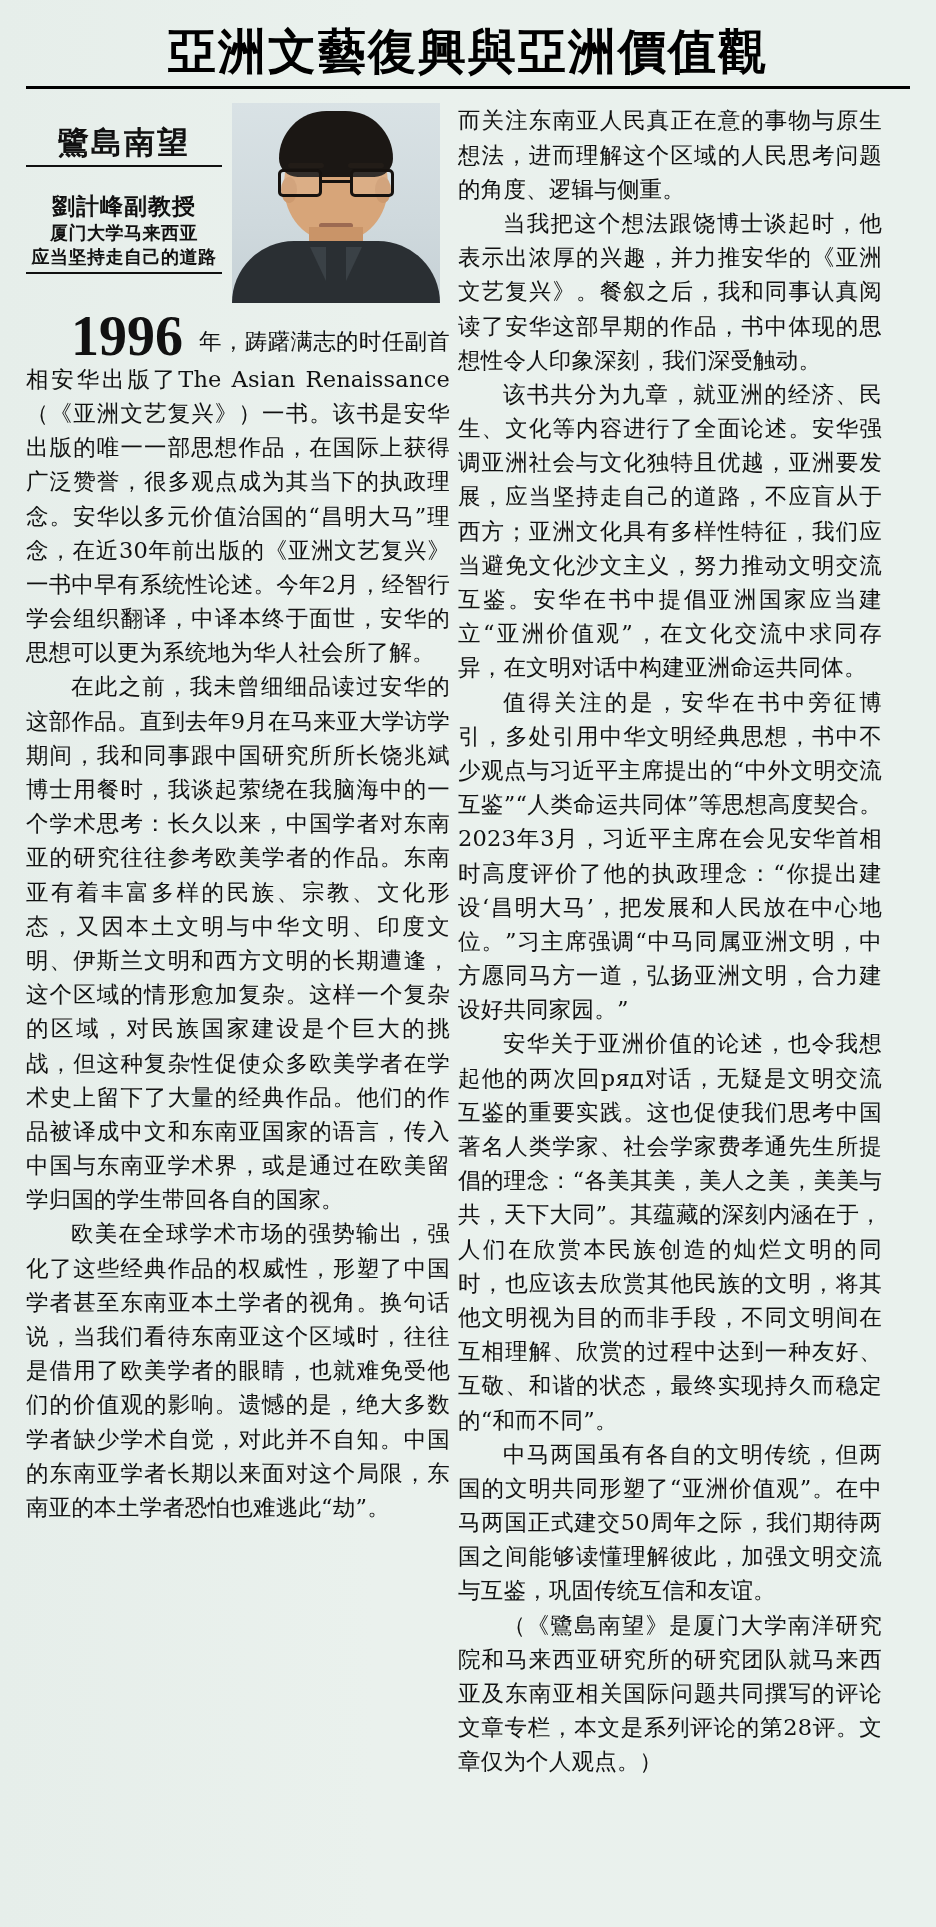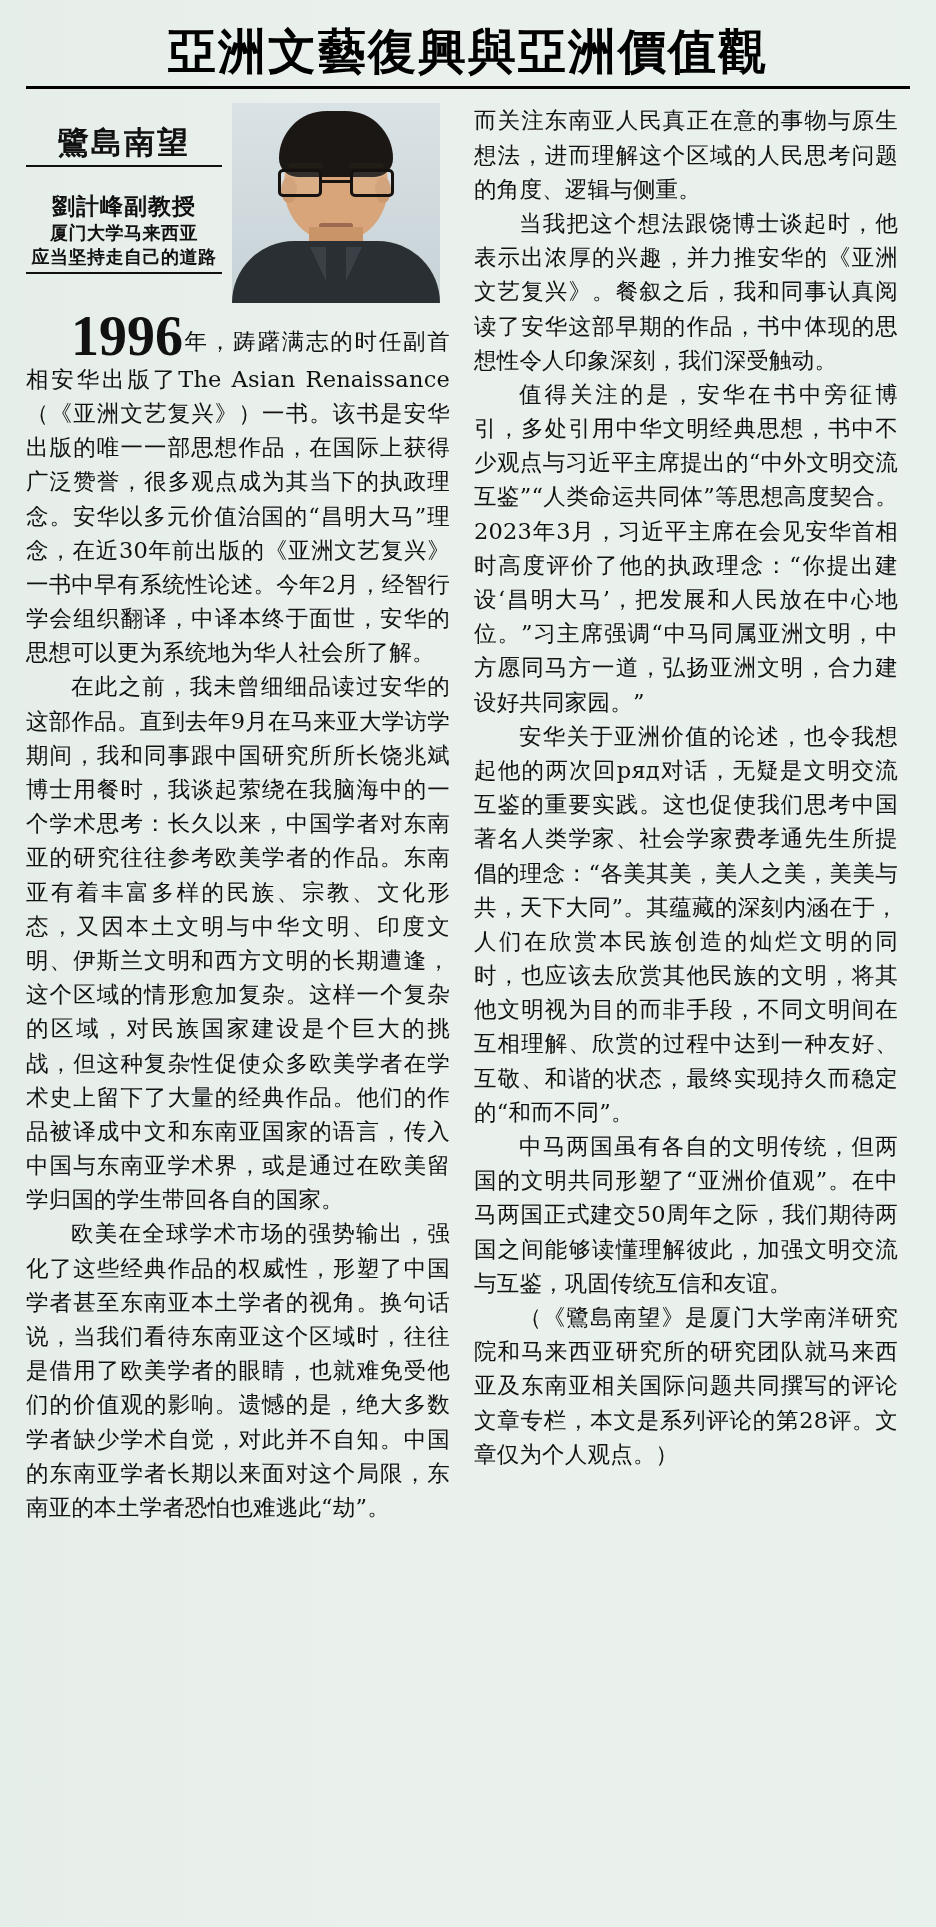--- a/index.html
+++ b/index.html
@@ -35,21 +35,21 @@
     white-space: nowrap;
   }
   .rule {
     height: 3px;
     background: #000;
     margin: 4px 0 14px 0;
   }
   
   .columns {
     display: flex;
-    gap: 24px;
+    gap: 8px;
     align-items: flex-start;
   }
   .col {
     width: 424px;
     flex: 0 0 424px;
   }
   .col p {
     margin: 0;
     font-size: 22.5px;
     line-height: 1.52;
@@ -228,21 +228,21 @@
   .dropline {
     text-indent: 0;
   }
   .dropyear {
     font-family: "Liberation Serif", "DejaVu Serif", serif;
     font-size: 56px;
     font-weight: bold;
     line-height: 0.9;
     letter-spacing: 0px;
     vertical-align: -6px;
-    margin-right: 0;
+    margin-right: 16px;
   }
 </style>
 </head>
 <body>
 
 <div class="page">
 
   <div class="headline">亞洲文藝復興與亞洲價值觀</div>
   <div class="rule"></div>
 
@@ -278,20 +278,21 @@
       </div>
 
       <p class="dropline"><span class="dropyear">1996</span><span>年，踌躇满志的时任副首相安华出版了The Asian Renaissance（《亚洲文艺复兴》）一书。该书是安华出版的唯一一部思想作品，在国际上获得广泛赞誉，很多观点成为其当下的执政理念。安华以多元价值治国的“昌明大马”理念，在近30年前出版的《亚洲文艺复兴》一书中早有系统性论述。今年2月，经智行学会组织翻译，中译本终于面世，安华的思想可以更为系统地为华人社会所了解。</span></p>
       <p>在此之前，我未曾细细品读过安华的这部作品。直到去年9月在马来亚大学访学期间，我和同事跟中国研究所所长饶兆斌博士用餐时，我谈起萦绕在我脑海中的一个学术思考：长久以来，中国学者对东南亚的研究往往参考欧美学者的作品。东南亚有着丰富多样的民族、宗教、文化形态，又因本土文明与中华文明、印度文明、伊斯兰文明和西方文明的长期遭逢，这个区域的情形愈加复杂。这样一个复杂的区域，对民族国家建设是个巨大的挑战，但这种复杂性促使众多欧美学者在学术史上留下了大量的经典作品。他们的作品被译成中文和东南亚国家的语言，传入中国与东南亚学术界，或是通过在欧美留学归国的学生带回各自的国家。</p>
       <p>欧美在全球学术市场的强势输出，强化了这些经典作品的权威性，形塑了中国学者甚至东南亚本土学者的视角。换句话说，当我们看待东南亚这个区域时，往往是借用了欧美学者的眼睛，也就难免受他们的价值观的影响。遗憾的是，绝大多数学者缺少学术自觉，对此并不自知。中国的东南亚学者长期以来面对这个局限，东南亚的本土学者恐怕也难逃此“劫”。</p>
     </div>
 
     <div class="col">
       <p class="noindent">而关注东南亚人民真正在意的事物与原生想法，进而理解这个区域的人民思考问题的角度、逻辑与侧重。</p>
       <p>当我把这个想法跟饶博士谈起时，他表示出浓厚的兴趣，并力推安华的《亚洲文艺复兴》。餐叙之后，我和同事认真阅读了安华这部早期的作品，书中体现的思想性令人印象深刻，我们深受触动。</p>
+      <p>该书共分为九章，就亚洲的经济、民生、文化等内容进行了全面论述。安华强调亚洲社会与文化独特且优越，亚洲要发展，应当坚持走自己的道路，不应盲从于西方；亚洲文化具有多样性特征，我们应当避免文化沙文主义，努力推动文明交流互鉴。安华在书中提倡亚洲国家应当建立“亚洲价值观”，在文化交流中求同存异，在文明对话中构建亚洲命运共同体。</p>
       <p>值得关注的是，安华在书中旁征博引，多处引用中华文明经典思想，书中不少观点与习近平主席提出的“中外文明交流互鉴”“人类命运共同体”等思想高度契合。2023年3月，习近平主席在会见安华首相时高度评价了他的执政理念：“你提出建设‘昌明大马’，把发展和人民放在中心地位。”习主席强调“中马同属亚洲文明，中方愿同马方一道，弘扬亚洲文明，合力建设好共同家园。”</p>
       <p>安华关于亚洲价值的论述，也令我想起他的两次回ряд对话，无疑是文明交流互鉴的重要实践。这也促使我们思考中国著名人类学家、社会学家费孝通先生所提倡的理念：“各美其美，美人之美，美美与共，天下大同”。其蕴藏的深刻内涵在于，人们在欣赏本民族创造的灿烂文明的同时，也应该去欣赏其他民族的文明，将其他文明视为目的而非手段，不同文明间在互相理解、欣赏的过程中达到一种友好、互敬、和谐的状态，最终实现持久而稳定的“和而不同”。</p>
       <p>中马两国虽有各自的文明传统，但两国的文明共同形塑了“亚洲价值观”。在中马两国正式建交50周年之际，我们期待两国之间能够读懂理解彼此，加强文明交流与互鉴，巩固传统互信和友谊。</p>
       <p>（《鷺島南望》是厦门大学南洋研究院和马来西亚研究所的研究团队就马来西亚及东南亚相关国际问题共同撰写的评论文章专栏，本文是系列评论的第28评。文章仅为个人观点。）</p>
     </div>
 
   </div>
 </div>
 
 </body></html>

